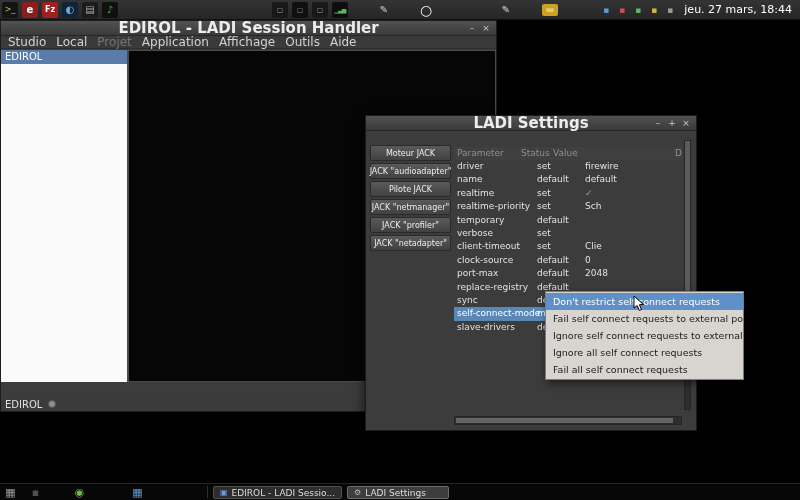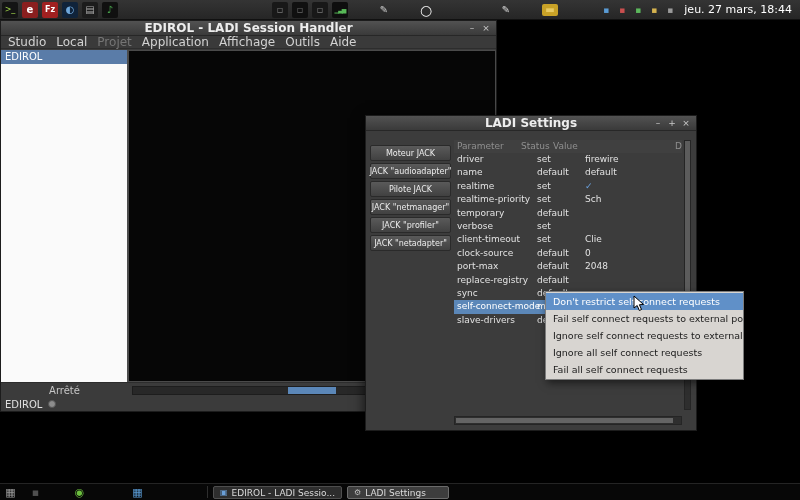--- a/index.html
+++ b/index.html
@@ -16,21 +16,21 @@
     justify-content:center; font-size:10px; border-radius:2px; flex:0 0 auto; }
   .tray { margin-left:auto; display:flex; align-items:center; }
   .tray .picon { width:12px; height:12px; font-size:9px; background:transparent; }
   .clock { color:#fff; font-size:11px; padding:0 8px 0 6px; white-space:nowrap; }
   
   .win { position:absolute; background:#3c3c3c; border:1px solid #1c1c1c;
     box-shadow:0 3px 12px rgba(0,0,0,.75); }
   .titlebar { height:15px; background:linear-gradient(#525252,#3a3a3a);
     border-bottom:1px solid #272727; position:relative; display:flex; align-items:center; }
   .titlebar .title { position:absolute; left:0; right:0; text-align:center;
-    font-size:12px; font-weight:bold; color:#ededed; pointer-events:none; }
+    font-size:15px; font-weight:bold; color:#ededed; pointer-events:none; }
   .winbtns { margin-left:auto; display:flex; gap:2px; padding-right:4px; z-index:1; }
   .winbtn { width:12px; height:11px; display:flex; align-items:center; justify-content:center;
     font-size:9px; color:#c9c9c9; }
   
   #session-window { left:0; top:20px; width:497px; height:392px; z-index:1; }
   .menubar { height:13px; background:#3a3a3a; display:flex; align-items:center;
     padding-left:2px; border-bottom:1px solid #2d2d2d; }
   .menu-item { font-size:12px; color:#d2d2d2; padding:0 5px; white-space:nowrap; }
   .menu-item.disabled { color:#757575; }
   .session-body { position:absolute; left:0; top:29px; right:0; bottom:29px; display:flex; }
@@ -54,21 +54,21 @@
   #settings-dialog { left:365px; top:115px; width:332px; height:316px; z-index:10; }
   .dlg-body { position:absolute; left:0; top:16px; right:0; bottom:0; }
   .dlg-side { position:absolute; left:4px; top:13px; width:81px; }
   .dlg-btn { height:16px; margin-bottom:2px; background:linear-gradient(#5a5a5a,#414141);
     border:1px solid #2a2a2a; border-radius:2px; color:#ececec; font-size:8px;
     display:flex; align-items:center; justify-content:center; white-space:nowrap; }
   .ptable { position:absolute; left:88px; top:8px; right:14px; bottom:20px;
     font-size:9px; overflow:hidden; }
   .thead, .trow { display:grid; grid-template-columns:64px 32px 122px 1fr;
     white-space:nowrap; }
-  .thead { height:13px; line-height:13px; color:#8f8f8f; background:#404040; }
+  .thead { height:13px; line-height:13px; color:#8f8f8f; background:#404040;margin-top:7px; }
   .thead span, .trow span { padding-left:3px; overflow:visible; }
   .trow { height:13.4px; line-height:13.4px; color:#e2e2e2;gap:16px; }
   .trow.selected { background:#5b87b8; color:#fff; }
   .trow.check-row .c-value { color:#6aa2e0; font-weight:bold; }
   .vscroll { position:absolute; right:5px; top:8px; bottom:20px; width:7px;
     background:#2e2e2e; border:1px solid #252525; }
   .vscroll .vthumb { position:absolute; left:0; right:0; top:0; height:62%;
     background:#5c5c5c; }
   .dlg-hscroll { position:absolute; left:88px; right:14px; bottom:5px; height:9px;
     background:#2e2e2e; border:1px solid #252525; }
@@ -168,26 +168,20 @@
 
       <span class="menu-item">Aide</span>
 
   </div>
   <div class="session-body">
     <div class="lsidebar">
       <div class="tree-sel">EDIROL</div>
     </div>
     <div class="canvas"></div>
   </div>
-  <div class="statusbar">
-    <span class="status-left">Arrêté</span>
-    <div class="hscroll">
-      <div class="thumb"></div>
-    </div>
-  </div>
   <div class="bottombar">
     <span>EDIROL</span>
     <span class="led"></span>
   </div>
 </div>
 
 <div class="win" id="settings-dialog">
   <div class="titlebar">
     <span class="title">LADI Settings</span>
     <span class="winbtns">

